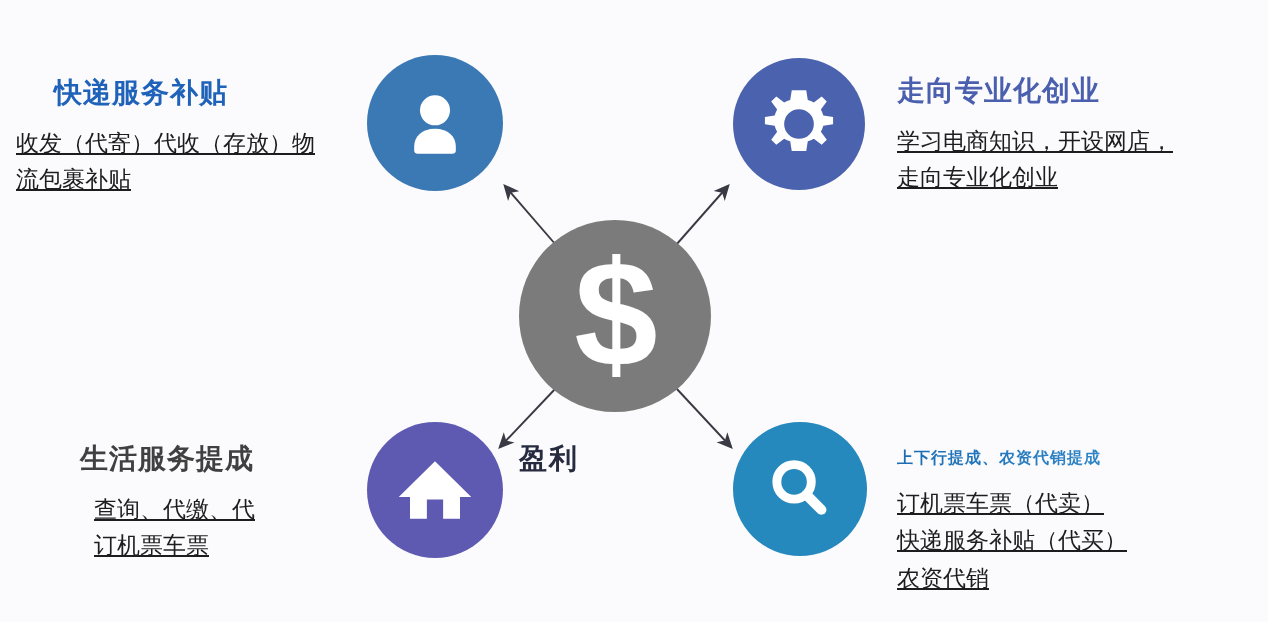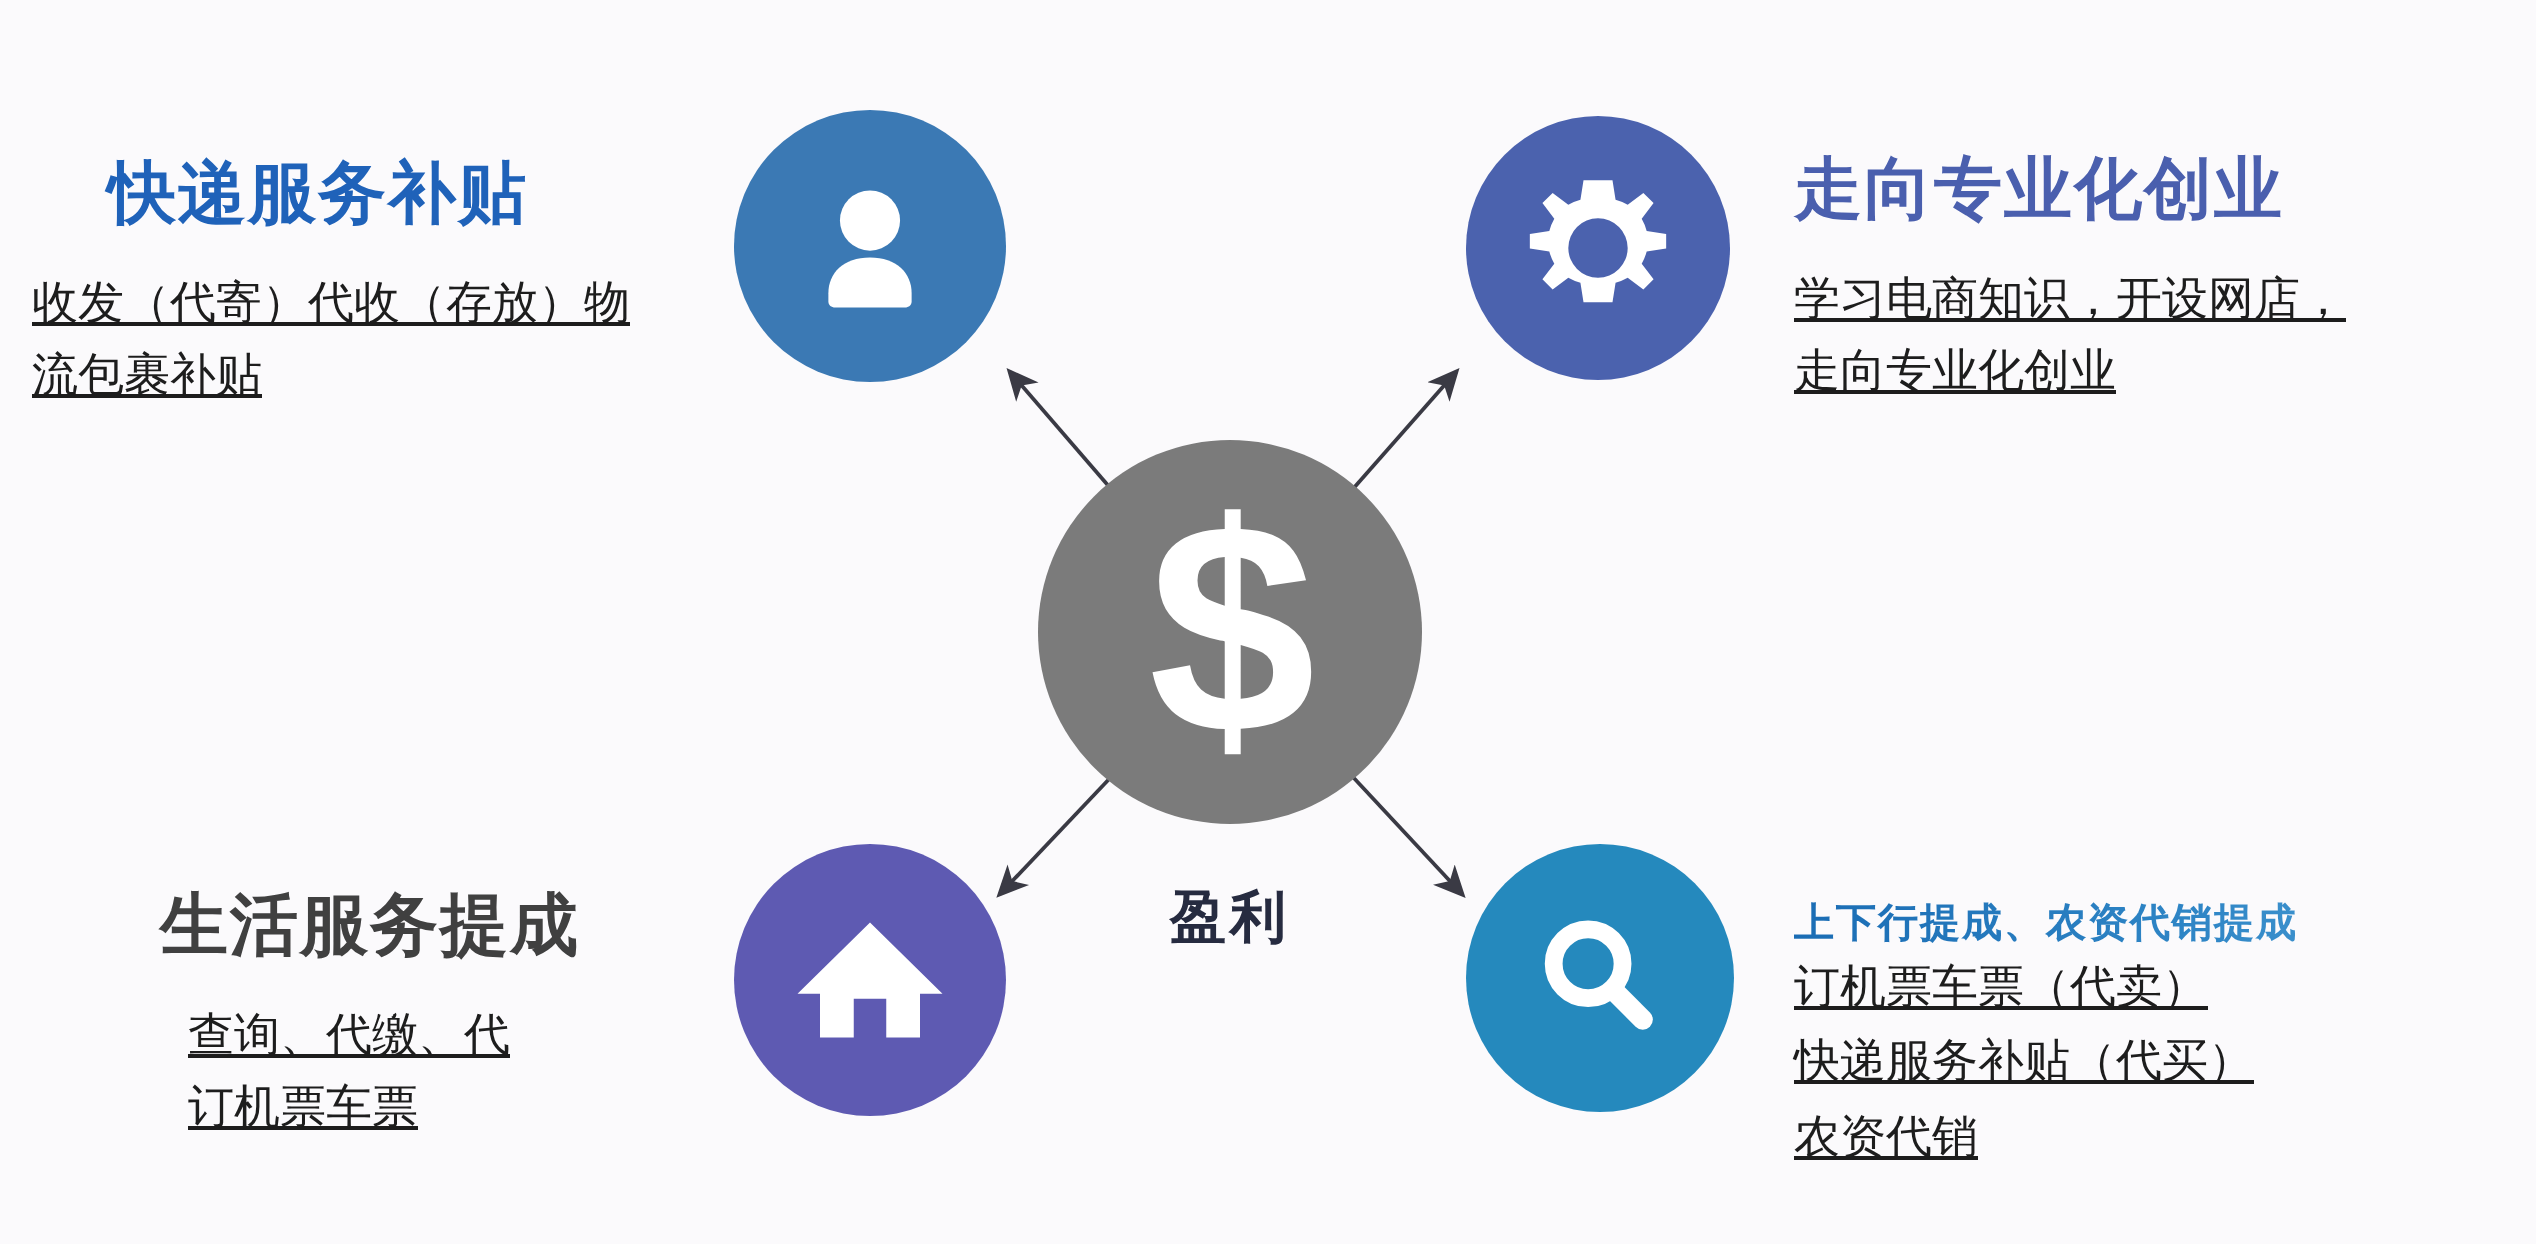--- a/index.html
+++ b/index.html
@@ -61,31 +61,30 @@
     letter-spacing: -2px;
     margin-top: -4px;
   }
 
   
   .center-caption {
     position: absolute;
     left: 519px;
     top: 440px;
     width: 192px;
-    text-align: center;
     font-size: 28px;
     font-weight: bold;
     color: #262b40;
     letter-spacing: 2px;
   }
 
   
   .text-block { position: absolute; }
   .block-title {
-    font-size: 34px;
+    font-size: 28px;
     font-weight: bold;
     letter-spacing: 1px;
     margin: 0 0 14px 0;
     white-space: nowrap;
   }
   .block-body {
     font-size: 23px;
     color: #1d1d1d;
     line-height: 1.55;
     margin: 0;
@@ -102,22 +101,22 @@
   .tb-tr .block-body { color: #1d1d1d; }
 
   
   .tb-bl { left: 80px; top: 440px; width: 300px; text-align: left; }
   .tb-bl .block-title { color: #404040; }
   .tb-bl .block-body { padding-left: 14px; }
 
   
   .tb-br { left: 897px; top: 448px; width: 370px; }
   .tb-br .block-title {
-    font-size: 20px;
-    margin-bottom: 0;
+    font-size: 16px;
+    margin-bottom: 16px;
     background: linear-gradient(90deg, #1a6cb4 0%, #2f86c6 55%, #56a6da 100%);
     -webkit-background-clip: text;
     background-clip: text;
     color: #2c82c3;
     -webkit-text-fill-color: transparent;
   }
   .tb-br .block-body { line-height: 1.62; }
 </style>
 </head>
 <body>

